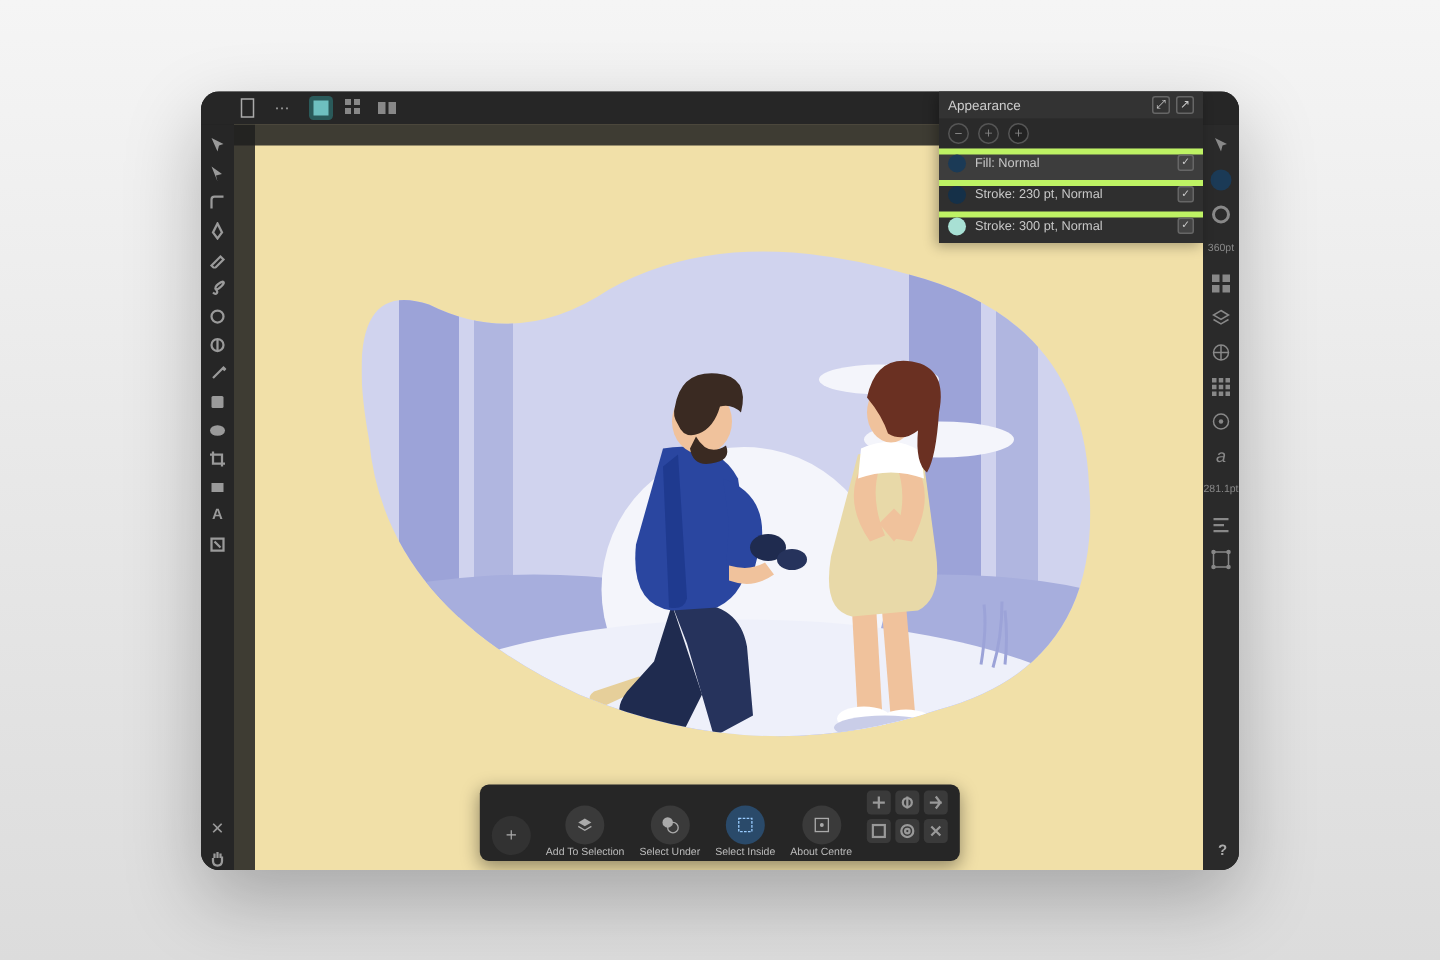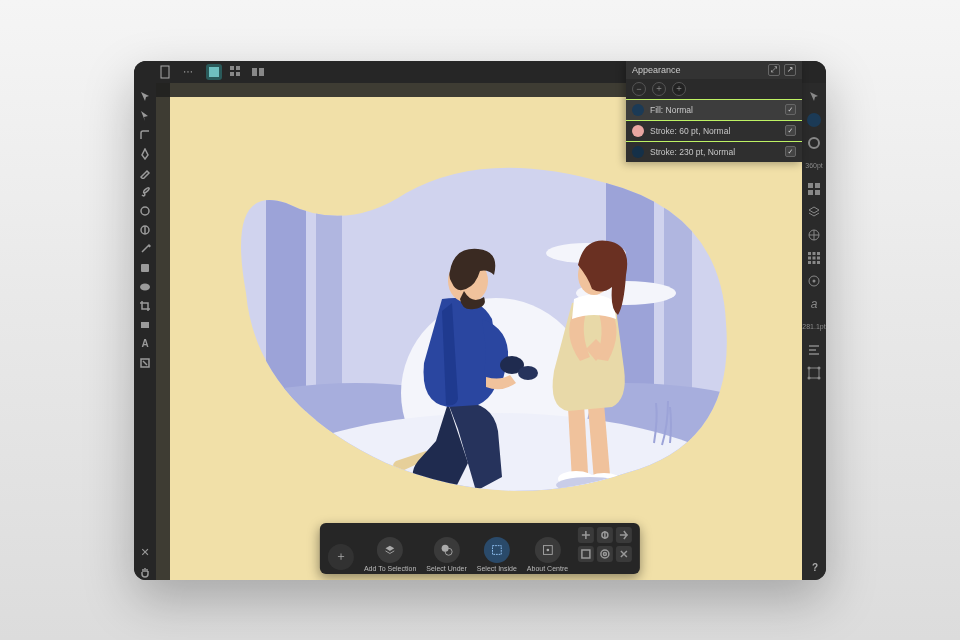--- a/index.html
+++ b/index.html
@@ -59,21 +59,21 @@
     position:absolute; top: 0; right: 24px; width: 176px;
     background: #2f2f2f; z-index: 40; font-size: 9px; color:#c8c8c8;
     box-shadow: -2px 2px 8px rgba(0,0,0,0.3);
   }
   .ap-header { height: 18px; display:flex; align-items:center; justify-content:space-between; padding:0 6px; background:#333; }
   .ap-header .ttl { font-size:9px; color:#ccc; }
   .ap-header .hicons { display:flex; gap:4px; }
   .ap-header .hicons span { width:12px; height:12px; border:1px solid #666; border-radius:2px; display:flex; align-items:center; justify-content:center; font-size:8px; cursor:pointer; }
   .ap-ops { height: 20px; display:flex; align-items:center; gap:6px; padding:0 6px; background:#2a2a2a; }
   .ap-ops .op { width:14px; height:14px; border-radius:50%; border:1px solid #555; display:flex; align-items:center; justify-content:center; font-size:9px; color:#888; cursor:pointer; }
-  .ap-row { height: 21px; display:flex; align-items:center; padding:0 6px; gap:6px; border-top:1px solid #bef264; cursor:pointer; }
+  .ap-row { height: 21px; display:flex; align-items:flex-start; padding:0 6px; gap:6px; border-top:4px solid #bef264; cursor:pointer; }
   .ap-row.sel { background:#3d3d3d; }
   .ap-row .sw { width:12px; height:12px; border-radius:50%; flex-shrink:0; }
   .ap-row .lbl { flex:1; font-size:8.5px; white-space:nowrap; overflow:hidden; }
   .ap-row .chk { width:11px; height:11px; border:1px solid #666; border-radius:2px; background:#444; display:flex; align-items:center; justify-content:center; font-size:7px; color:#ccc; }
 
   
   .ctxbar {
     position:absolute; bottom: 6px; left: 50%; transform: translateX(-50%);
     background: #262626; border-radius: 6px; padding: 4px 8px 2px 8px;
     display:flex; align-items:flex-end; gap:10px; z-index:35;
@@ -371,27 +371,27 @@
       <div class="op">＋</div>
       <div class="op" style="background:#222;">＋</div>
     </div>
     <div id="ap-rows">
         <div class="ap-row sel">
           <div class="sw" style="background:#1b3a56"></div>
           <div class="lbl">Fill: Normal</div>
           <div class="chk">✓</div>
         </div>
         <div class="ap-row">
-          <div class="sw" style="background:#e9a6a1"></div>
-          <div class="lbl">Stroke: 60 pt, Normal</div>
-          <div class="chk">✓</div>
-        </div>
-        <div class="ap-row">
           <div class="sw" style="background:#153048"></div>
           <div class="lbl">Stroke: 230 pt, Normal</div>
+          <div class="chk">✓</div>
+        </div>
+        <div class="ap-row">
+          <div class="sw" style="background:#a8e0d4"></div>
+          <div class="lbl">Stroke: 300 pt, Normal</div>
           <div class="chk">✓</div>
         </div>
       </div>
   </div>
 
   <div class="ctxbar">
     <div class="ctx-item">
       <div class="cic plus">＋</div>
       <div class="cl"></div>
     </div>

